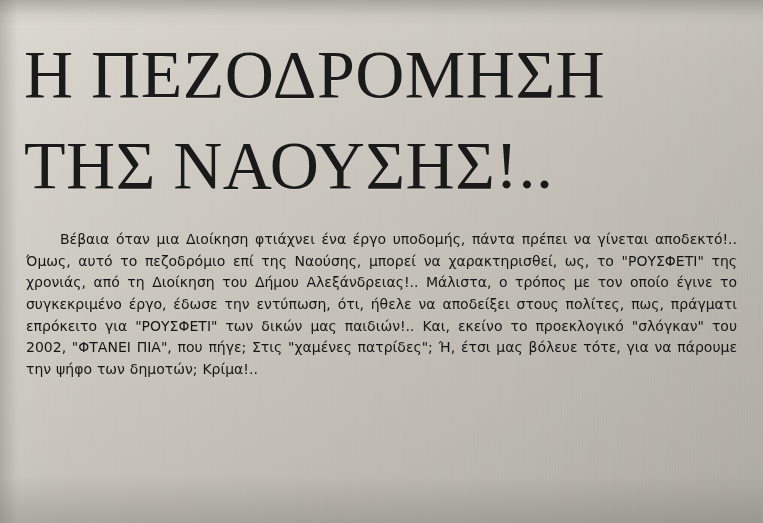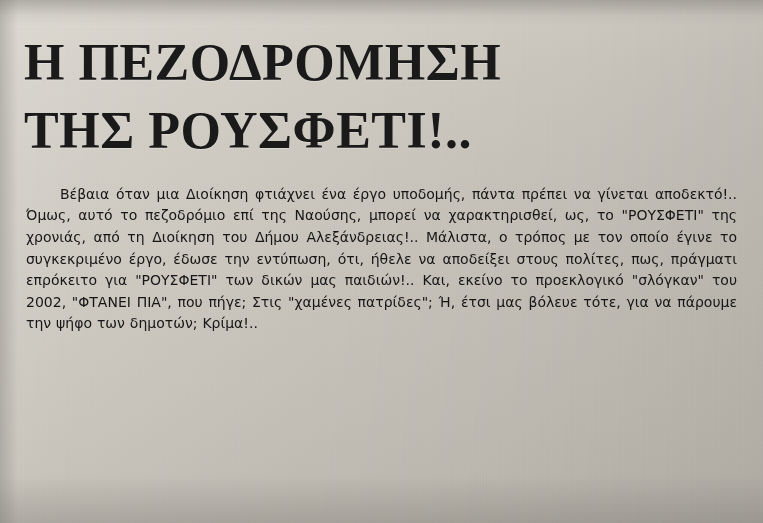--- a/index.html
+++ b/index.html
@@ -70,23 +70,23 @@
 
   .content {
     position: relative;
     z-index: 2;
     padding: 26px 24px 0 24px;
   }
 
   
   #headline {
     font-family: "Liberation Serif", serif;
-    font-weight: bold;
+    font-weight: normal;
     color: #1a1a1a;
-    font-size: 52px;
+    font-size: 68px;
     line-height: 1.42;
     letter-spacing: 0.5px;
     margin: 0 0 6px 0;
     text-shadow: 0 1px 0 rgba(255,255,255,0.25);
   }
   #headline .hl-line {
     display: block;
     white-space: nowrap;
   }
   #headline .hl-line-2 {
@@ -111,18 +111,18 @@
 
 <div id="scan-page">
   <div id="paper-grain"></div>
   <div id="scan-shade-top"></div>
   <div id="scan-shade-left"></div>
   <div id="scan-shade-bottom"></div>
 
   <div class="content">
     <h1 id="headline">
       <span class="hl-line hl-line-1">Η ΠΕΖΟΔΡΟΜΗΣΗ</span>
-      <span class="hl-line hl-line-2">ΤΗΣ ΡΟΥΣΦΕΤΙ!..</span>
+      <span class="hl-line hl-line-2">ΤΗΣ ΝΑΟΥΣΗΣ!..</span>
     </h1>
 
     <p id="article-body">Βέβαια όταν μια Διοίκηση φτιάχνει ένα έργο υποδομής, πάντα πρέπει να γίνεται αποδεκτό!.. Όμως, αυτό το πεζοδρόμιο επί της Ναούσης, μπορεί να χαρακτηρισθεί, ως, το "ΡΟΥΣΦΕΤΙ" της χρονιάς, από τη Διοίκηση του Δήμου Αλεξάνδρειας!.. Μάλιστα, ο τρόπος με τον οποίο έγινε το συγκεκριμένο έργο, έδωσε την εντύπωση, ότι, ήθελε να αποδείξει στους πολίτες, πως, πράγματι επρόκειτο για "ΡΟΥΣΦΕΤΙ" των δικών μας παιδιών!.. Και, εκείνο το προεκλογικό "σλόγκαν" του 2002, "ΦΤΑΝΕΙ ΠΙΑ", που πήγε; Στις "χαμένες πατρίδες"; Ή, έτσι μας βόλευε τότε, για να πάρουμε την ψήφο των δημοτών; Κρίμα!..</p>
   </div>
 </div>
 
 </body></html>

